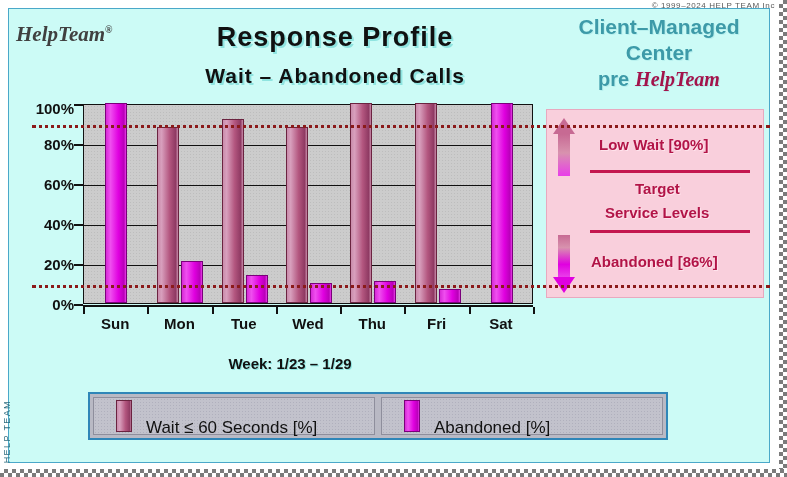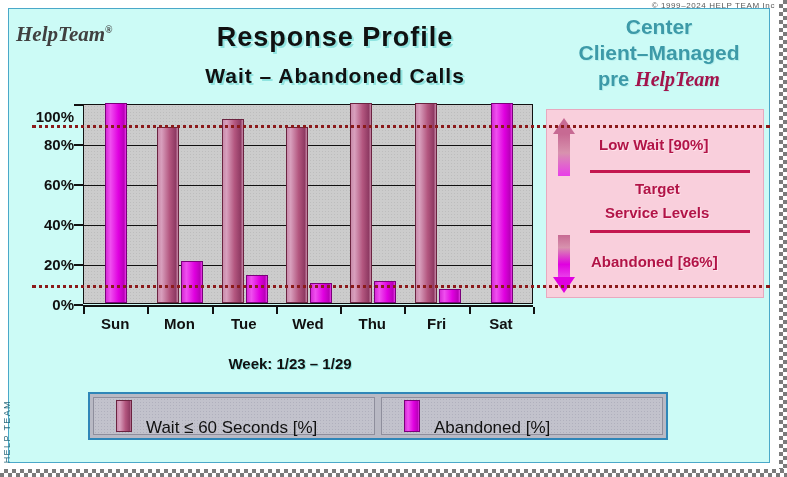--- a/index.html
+++ b/index.html
@@ -111,38 +111,38 @@
 
   <div class="copyright">© 1999–2024 HELP TEAM Inc</div>
   <div class="watermark">HELP TEAM</div>
 
   <div class="logo"><span>HelpTeam</span><span class="reg">®</span></div>
 
   <div class="title">Response Profile</div>
   <div class="subtitle">Wait – Abandoned Calls</div>
 
   <div class="rtitle">
+    <div>Client–Managed</div>
     <div>Center</div>
-    <div>Client–Managed</div>
     <div><span class="pre">pre</span> <span class="ht">HelpTeam</span></div>
   </div>
 
   <div class="plot-wrap">
     <div class="ylabels" id="ylabels">
         <div class="ylabel" style="top: 200px;">0%</div>
         <div class="ytick" style="top: 200px;"></div>
         <div class="ylabel" style="top: 160px;">20%</div>
         <div class="ytick" style="top: 160px;"></div>
         <div class="ylabel" style="top: 120px;">40%</div>
         <div class="ytick" style="top: 120px;"></div>
         <div class="ylabel" style="top: 80px;">60%</div>
         <div class="ytick" style="top: 80px;"></div>
         <div class="ylabel" style="top: 40px; margin-left: 12px;">80%</div>
         <div class="ytick" style="top: 40px;"></div>
-        <div class="ylabel" style="top: 12px;">100%</div>
+        <div class="ylabel" style="top: 4px;">100%</div>
         <div class="ytick" style="top: 0px;"></div>
       </div>
     <div class="plot" id="plot">
       <div class="bars" id="bars">
           <div class="slot" style="left: 0px; width: 64.2857px;">
             <div class="bar wait" style="width: 22px; height: 200px; left: 21.1429px;"></div>
             <div class="bar aband" style="width: 22px; height: 200px; left: 21.1429px;"></div>
           </div>
           <div class="slot" style="left: 64.2857px; width: 64.2857px;">
             <div class="bar wait" style="width: 22px; height: 176px; left: 9.14286px;"></div>

